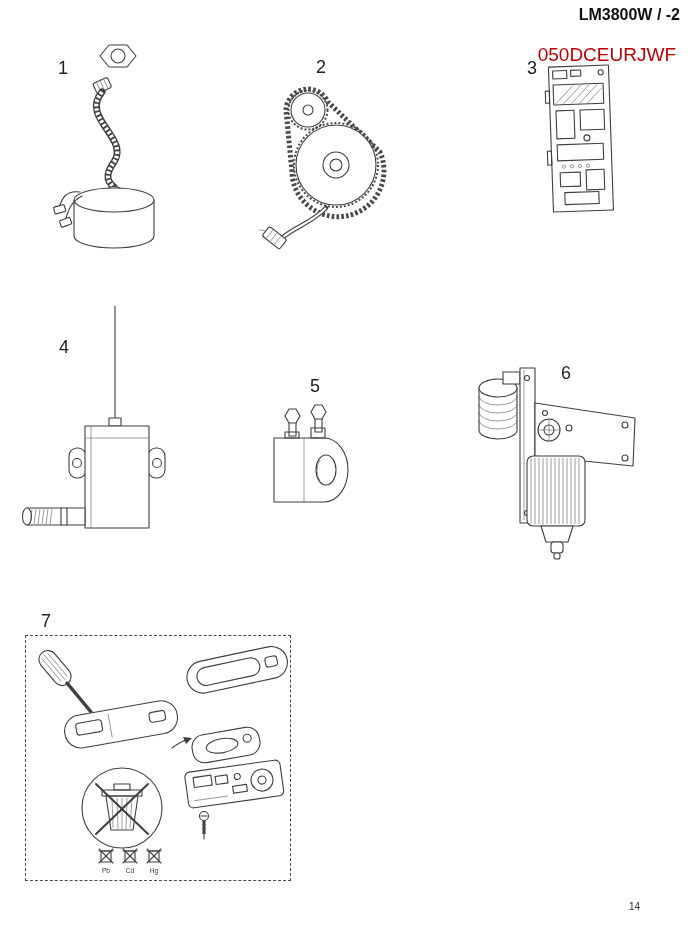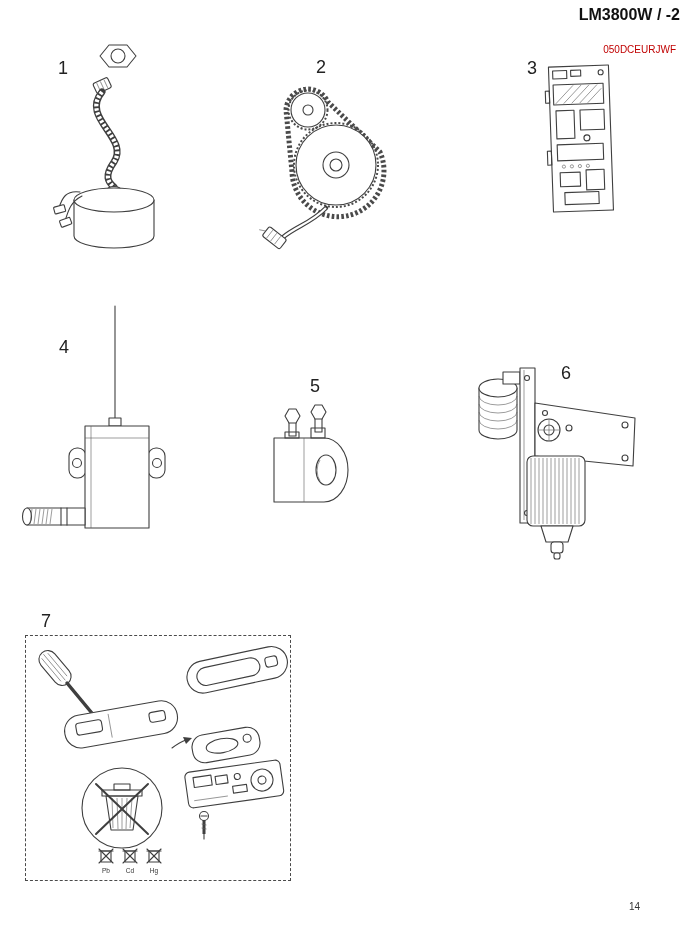--- a/index.html
+++ b/index.html
@@ -1,21 +1,21 @@
 <!DOCTYPE html>
 <html><head>
 <meta charset="utf-8">
 <style>
   html,body { margin:0; padding:0; background:#fff; }
   .page {
     position:relative; width:689px; height:943px; background:#ffffff;
     font-family:"Liberation Sans", sans-serif; overflow:hidden;
   }
   .hdr-title { position:absolute; top:6px; right:9px; font-size:16px; font-weight:bold; color:#111; }
-  .hdr-code  { position:absolute; top:44px; right:13px; font-size:10px; color:#c00000; }
+  .hdr-code  { position:absolute; top:44px; right:13px; font-size:19px; color:#c00000; }
   .num  { position:absolute; font-size:18px; color:#222; }
   .page-num { position:absolute; left:622px; top:901px; font-size:10px; color:#333;margin-left:7px; }
   .part-art { position:absolute; overflow:visible; }
   .kit-box { position:absolute; left:25px; top:635px; width:266px; height:246px; border:1.6px dashed #4a4a4a; box-sizing:border-box; }
   .kit-box svg { position:absolute; left:0; top:0; }
   
   .ln { fill:none; stroke:#3f3f3f; stroke-width:1.1; stroke-linejoin:round; stroke-linecap:round; }
   .fw { fill:#ffffff; stroke:#3f3f3f; stroke-width:1.1; stroke-linejoin:round; }
   .thin { fill:none; stroke:#5a5a5a; stroke-width:0.6; }
   .chain { fill:none; stroke:#4a4a4a; stroke-width:5; stroke-dasharray:2.6 2.2; }

